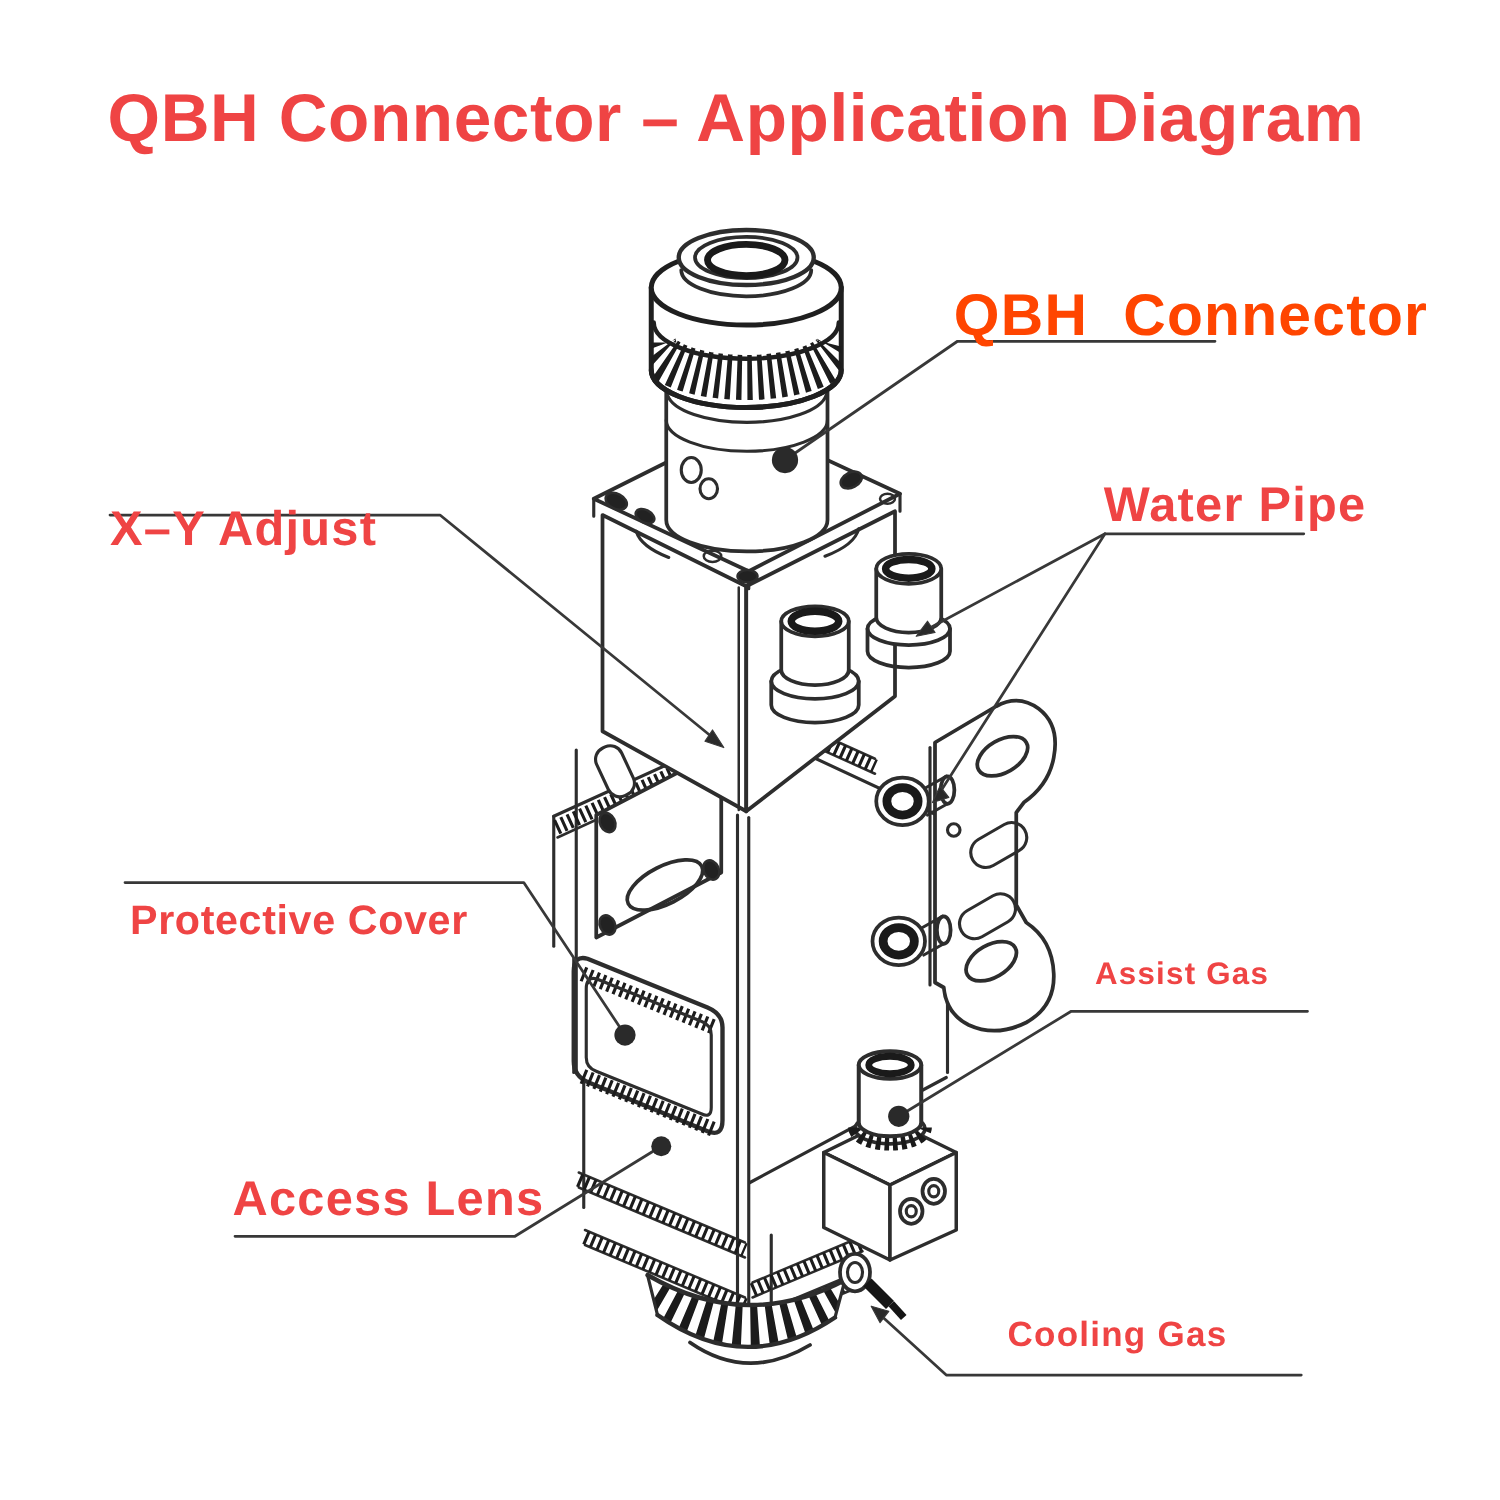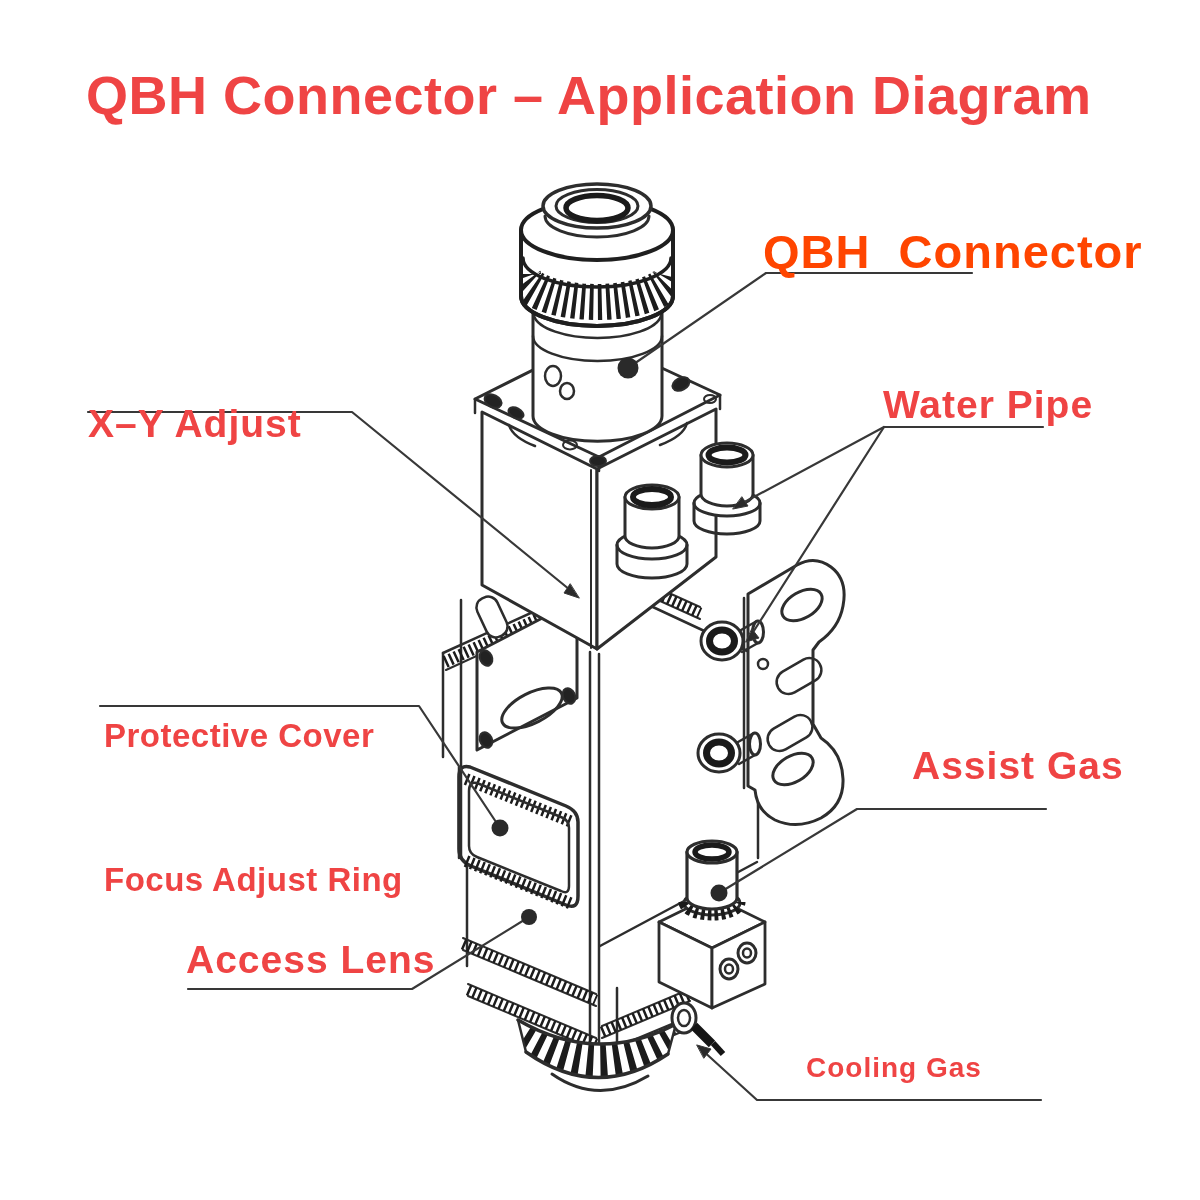--- a/index.html
+++ b/index.html
@@ -4,21 +4,21 @@
 <style>
   html,body{margin:0;padding:0;background:#ffffff;width:1200px;height:1200px;overflow:hidden;}
   #stage{position:relative;width:1200px;height:1200px;font-family:"Liberation Sans","DejaVu Sans",sans-serif;}
   svg{position:absolute;left:0;top:0;}
   .lbl{position:absolute;color:#ef4444;font-weight:700;letter-spacing:1px;white-space:pre;}
   .title{left:86px;top:64px;font-size:54px;letter-spacing:0.5px;}
   .qbh{left:763px;top:224px;font-size:47px;color:#FF4500;}
   .xy{left:88px;top:370px;font-size:39px;margin-top:32px;}
   .water{left:883px;top:383px;font-size:39px;}
   .prot{left:104px;top:616px;font-size:33px;line-height:48px;letter-spacing:0.5px;}
-  .assist{left:876px;top:744px;font-size:39px;margin-left:36px;}
+  .assist{left:876px;top:765px;font-size:25px;}
   .access{left:186px;top:938px;font-size:39px;}
   .cooling{left:806px;top:1052px;font-size:28px;}
 </style>
 </head>
 <body>
 
 <div id="stage">
 
   <svg width="1200" height="1200" viewBox="0 0 1200 1200">
     <defs>
@@ -246,18 +246,17 @@
         </g>
     </g>
   </svg>
 
   <div class="lbl title">QBH Connector – Application Diagram</div>
   <div class="lbl qbh">QBH  Connector</div>
   <div class="lbl xy">X–Y Adjust</div>
   <div class="lbl water">Water Pipe</div>
   <div class="lbl prot">
     <div>Protective Cover</div>
-    <div>Focus Adjust Ring</div>
   </div>
   <div class="lbl assist">Assist Gas</div>
   <div class="lbl access">Access Lens</div>
   <div class="lbl cooling">Cooling Gas</div>
 </div>
 
 </body></html>

